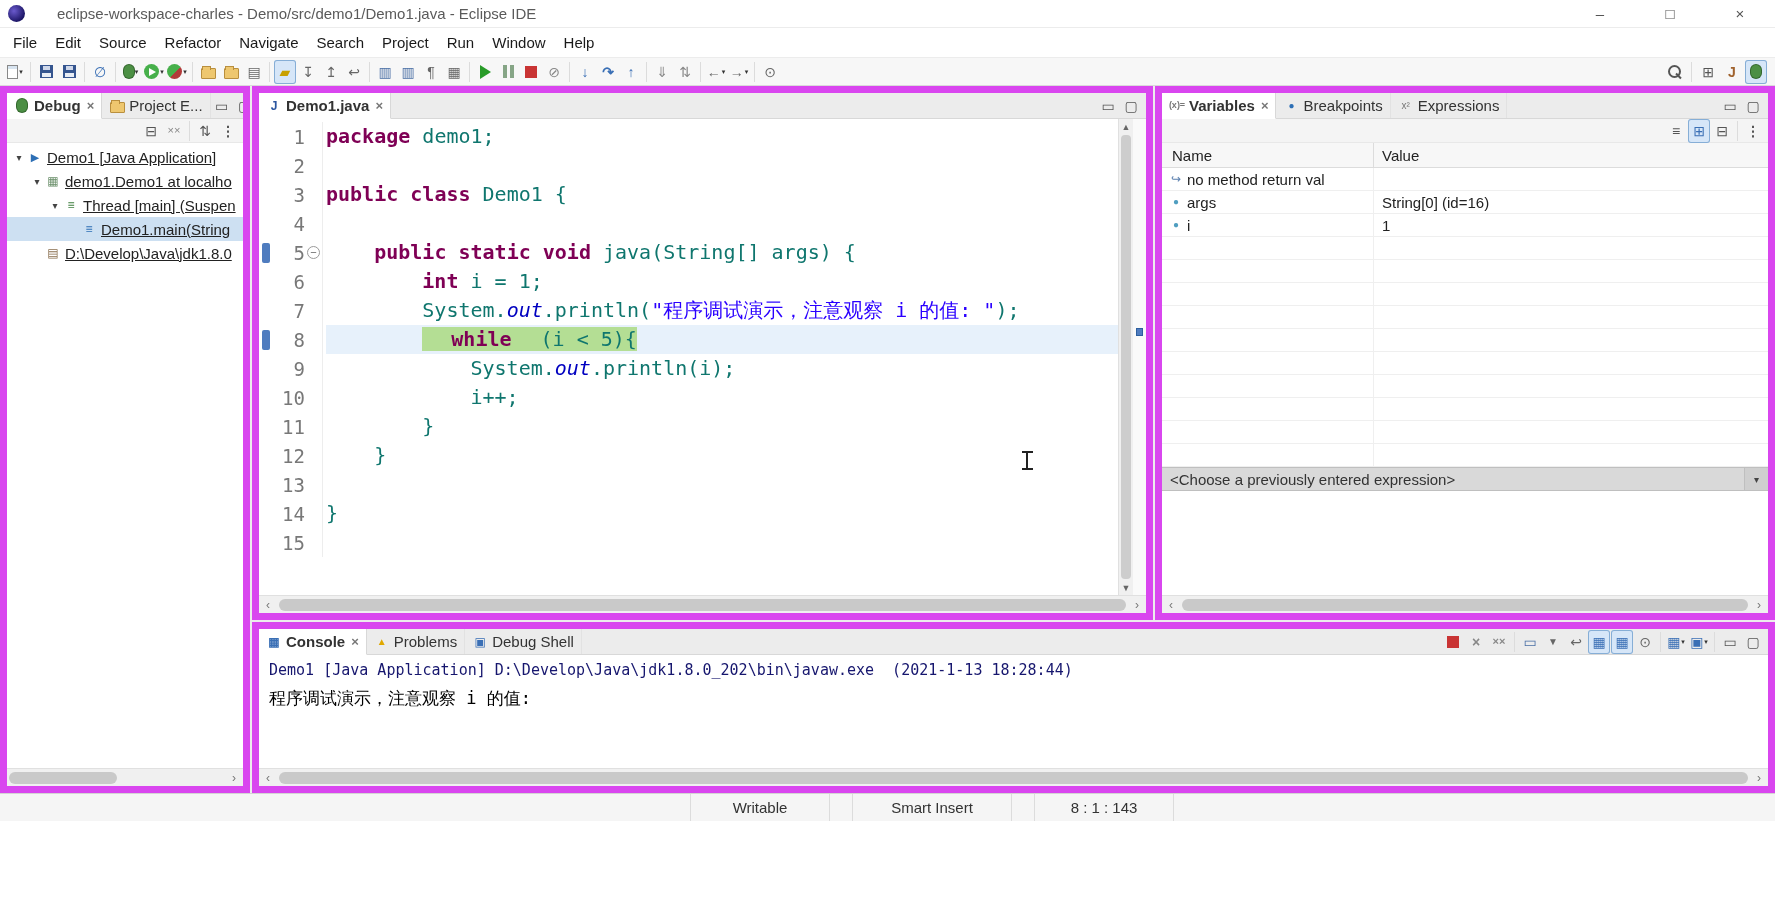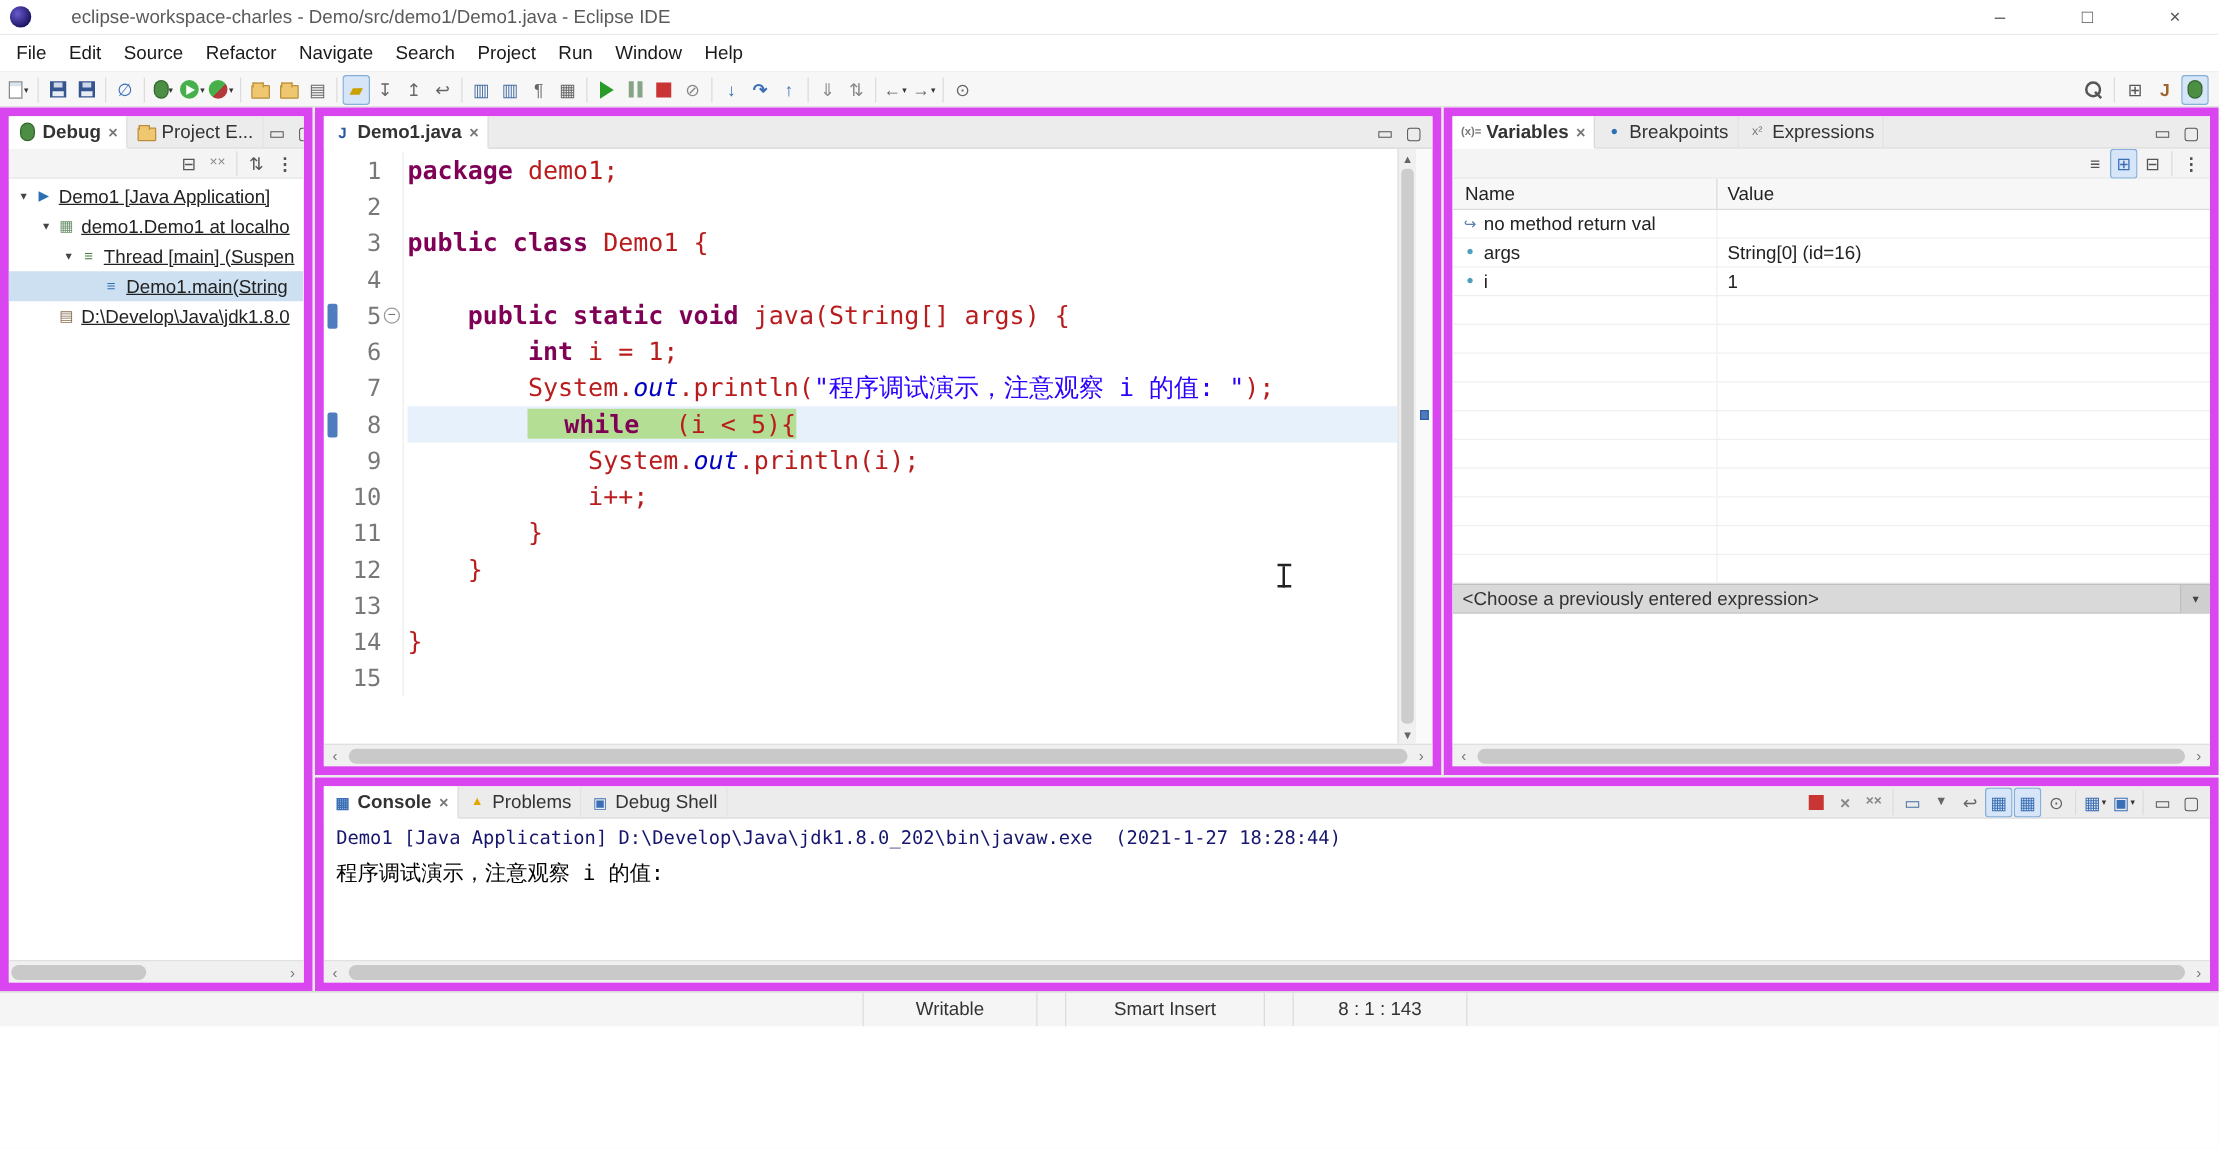--- a/index.html
+++ b/index.html
@@ -73,21 +73,21 @@
 .code-area{flex:1;overflow:hidden;padding-top:3px;background:#fff;}
 .code-line{height:29px;display:flex;align-items:center;}
 .cmargin{width:14px;flex:0 0 14px;height:100%;display:flex;align-items:center;justify-content:center;}
 .mk{width:8px;height:20px;background:#4f7cbf;border-radius:2px;}
 .lnum{width:32px;flex:0 0 32px;text-align:right;font-family:"DejaVu Sans Mono",monospace;font-size:19px;color:#787878;}
 .cfold{width:18px;flex:0 0 18px;height:100%;display:flex;align-items:center;justify-content:center;border-right:1px solid #ededed;margin-right:3px;}
 .fold-m{width:13px;height:13px;border:1px solid #9a9a9a;border-radius:50%;color:#666;font-size:11px;line-height:11px;text-align:center;background:#fff;}
 .ctext{flex:1;font-family:"DejaVu Sans Mono",monospace;font-size:20px;line-height:29px;white-space:pre;overflow:hidden;}
 .ctext.cur{background:#e7f1fb;}
 .tk-k{color:#7f0055;font-weight:bold;}
-.tk-p{color:#b91c1c;}
+.tk-p{color:#0f766e;}
 .tk-s{color:#2a00ff;}
 .tk-f{color:#0000c0;font-style:italic;}
 .hl{background:#b4de94;padding-left:29px;}
 .vscroll{width:15px;flex:0 0 15px;background:#f0f0f0;border-left:1px solid #e0e0e0;position:relative;}
 .vs-btn{position:absolute;left:0;width:100%;height:15px;display:flex;align-items:center;justify-content:center;font-size:9px;color:#666;}
 .vs-up{top:0;}.vs-down{bottom:0;}
 .vs-thumb{position:absolute;left:2px;right:2px;top:16px;bottom:16px;background:#cdcdcd;border-radius:4px;}
 .overview{width:13px;flex:0 0 13px;background:#fafafa;position:relative;}
 .ov-marker{position:absolute;left:3px;top:44%;width:7px;height:8px;background:#4f7cbf;border:1px solid #2d5f9f;}
 .ibeam{position:absolute;left:762px;top:358px;width:13px;height:21px;pointer-events:none;}
@@ -707,21 +707,21 @@
         <span class="tbsep"></span>
         <span class="tbi">
           <span class="gl" style="color: rgb(85, 85, 85);">▭</span>
         </span>
         <span class="tbi">
           <span class="gl" style="color: rgb(85, 85, 85);">▢</span>
         </span>
       </div>
   </div>
   <div class="console-body">
-    <div class="console-header">Demo1 [Java Application] D:\Develop\Java\jdk1.8.0_202\bin\javaw.exe  (2021-1-27 18:28:44)</div>
+    <div class="console-header">Demo1 [Java Application] D:\Develop\Java\jdk1.8.0_202\bin\javaw.exe  (2021-1-13 18:28:44)</div>
     <div class="console-output">程序调试演示，注意观察 i 的值: </div>
   </div>
   <div class="hscroll">
     <span class="hs-btn">‹</span>
     <span class="hs-thumb" style="flex:1"></span>
     <span class="hs-btn">›</span>
   </div>
 </div>
 
 <div class="statusbar">

